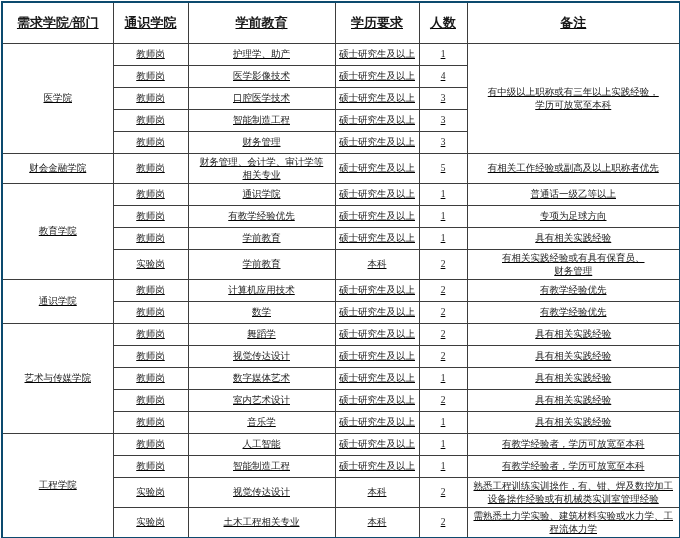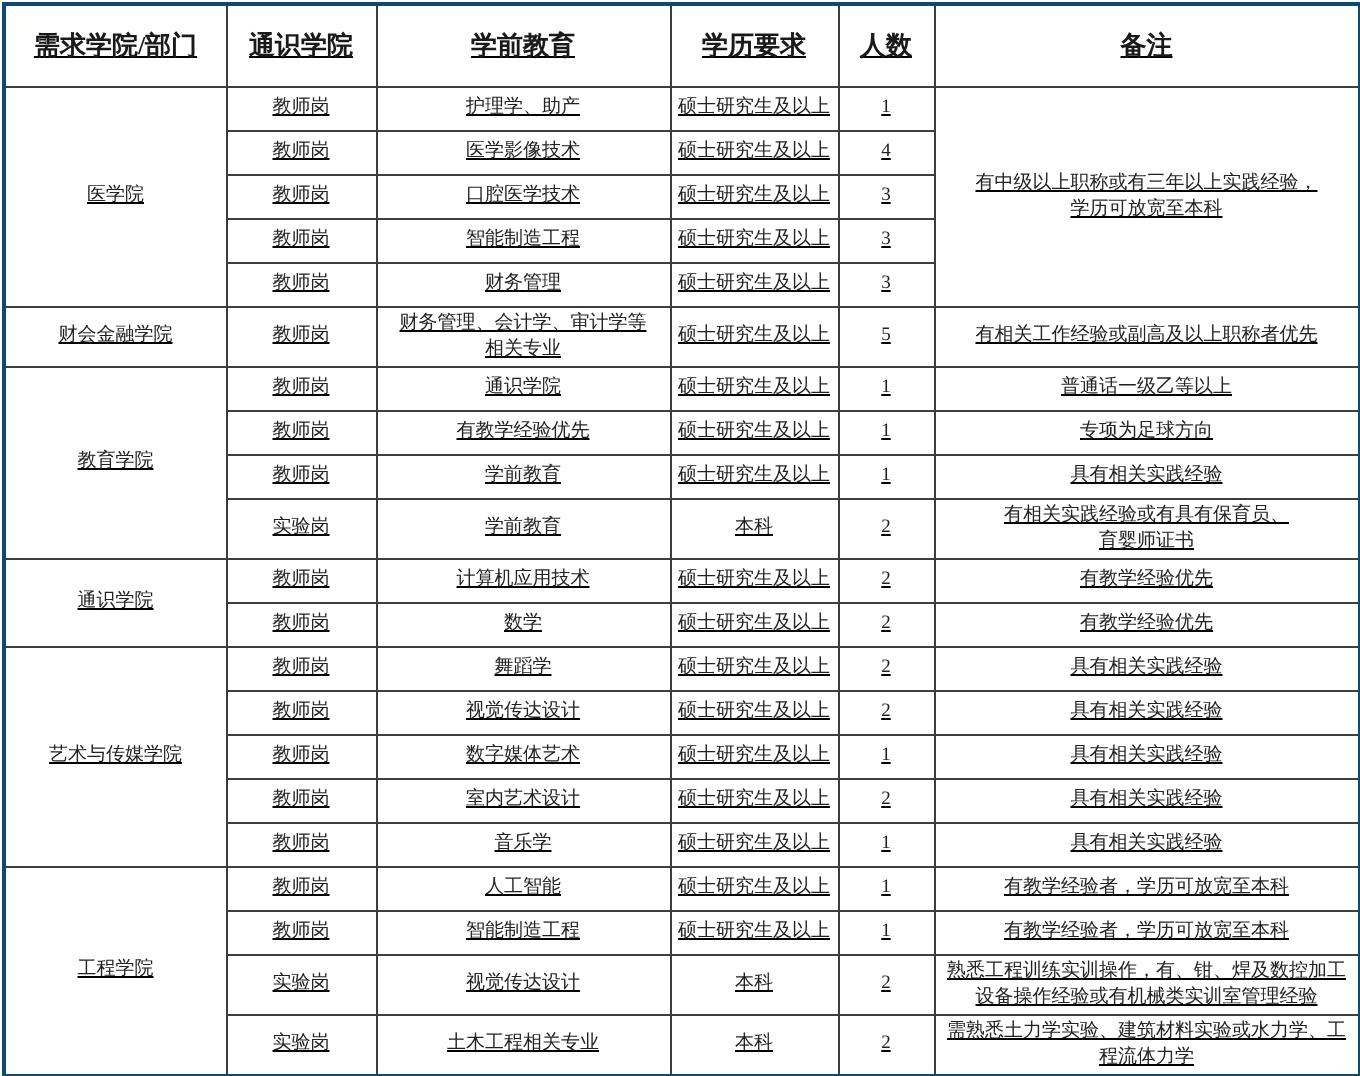--- a/index.html
+++ b/index.html
@@ -134,21 +134,21 @@
         <td>硕士研究生及以上</td>
         <td>1</td>
         <td>具有相关实践经验</td>
       </tr>
       <tr>
         <td>实验岗</td>
         <td>学前教育</td>
         <td>本科</td>
         <td>2</td>
         <td>有相关实践经验或有具有保育员、
-育婴师证书</td>
+财务管理</td>
       </tr>
       <tr>
         <td rowspan="2">通识学院</td>
         <td>教师岗</td>
         <td>计算机应用技术</td>
         <td>硕士研究生及以上</td>
         <td>2</td>
         <td>有教学经验优先</td>
       </tr>
       <tr>

